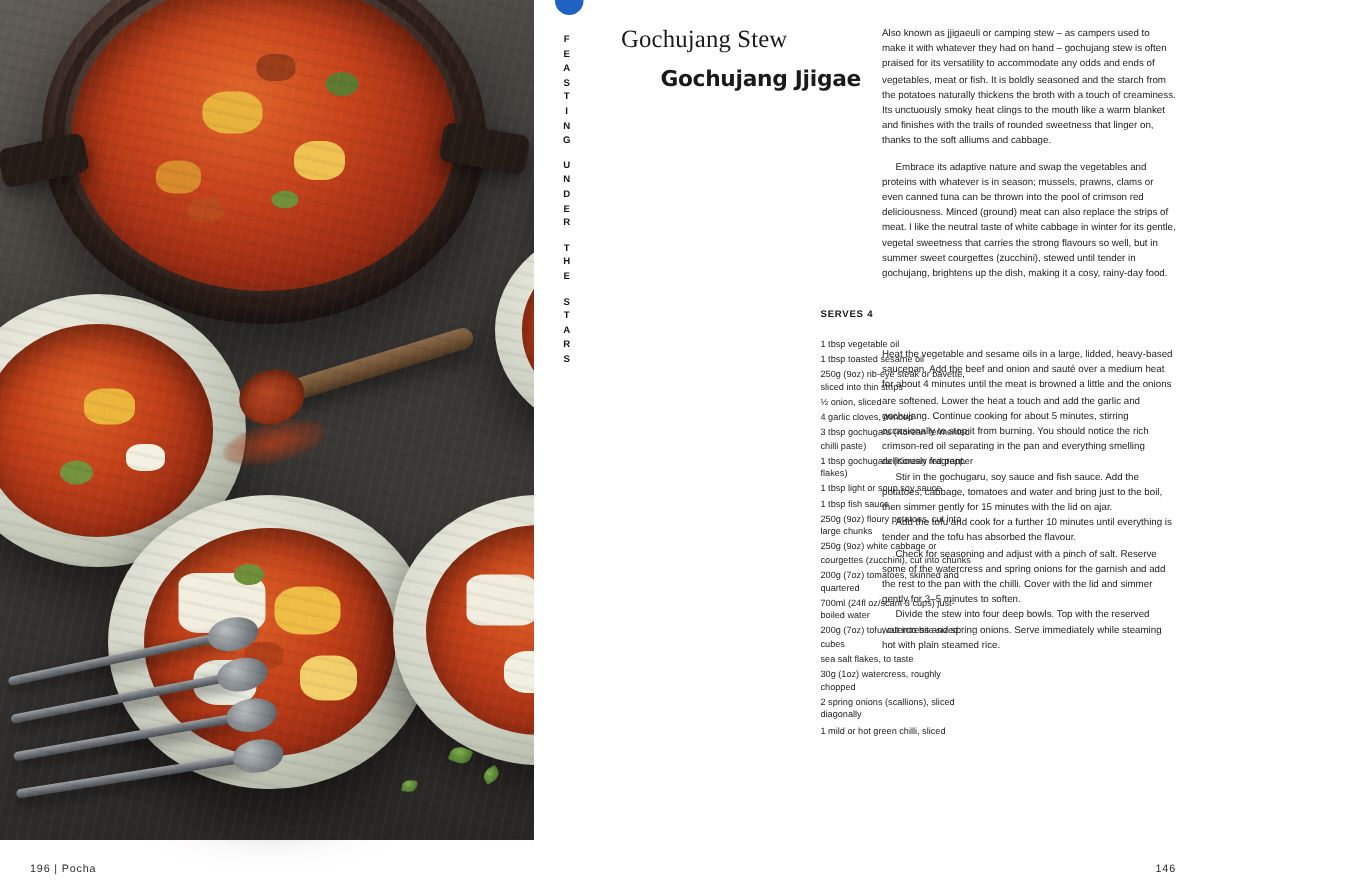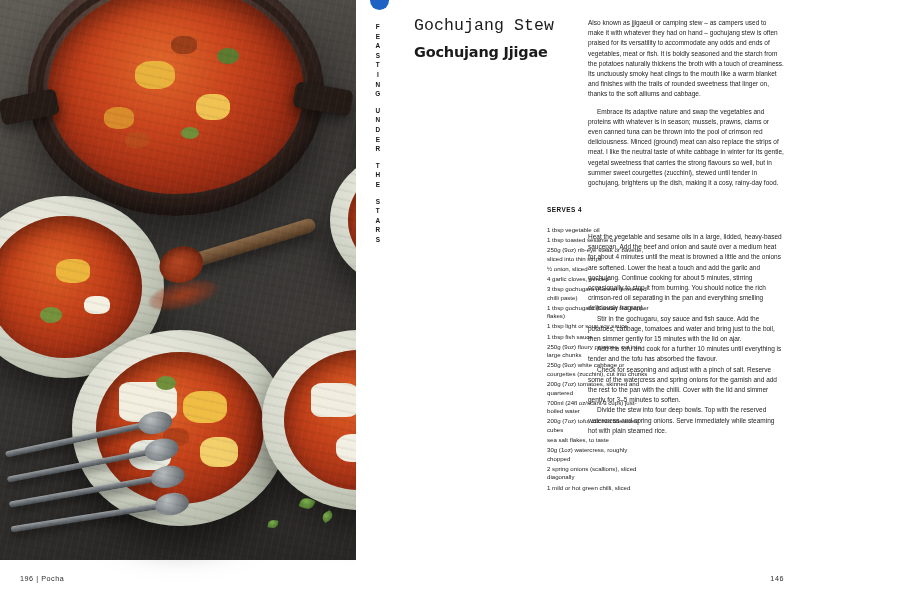--- a/index.html
+++ b/index.html
@@ -192,33 +192,34 @@
   }
   .vertical-title span { display: block; }
   .vt-gap { height: 7px; }
 
   .headings {
     position: absolute;
     left: 58px; top: 16px;
     width: 160px;
   }
   .recipe-title {
-    font-family: Liberation Mono, monospace;
+    font-family: Liberation Serif, serif;
     font-size: 16.5px;
     font-weight: 400;
     color: #1a1a1a;
     letter-spacing: 0.1px;
   }
   .recipe-title-hangul {
     margin-top: 9px;
     font-family: "DejaVu Sans", sans-serif;
     font-size: 14.5px;
     font-weight: 700;
     color: #1a1a1a;
     letter-spacing: -0.2px;
+    text-align: right;
   }
 
   .intro {
     position: absolute;
     left: 232px; top: 18px;
     width: 196px;
     font-size: 6.5px;
     line-height: 10.2px;
     color: #1c1c1c;
     text-align: left;

